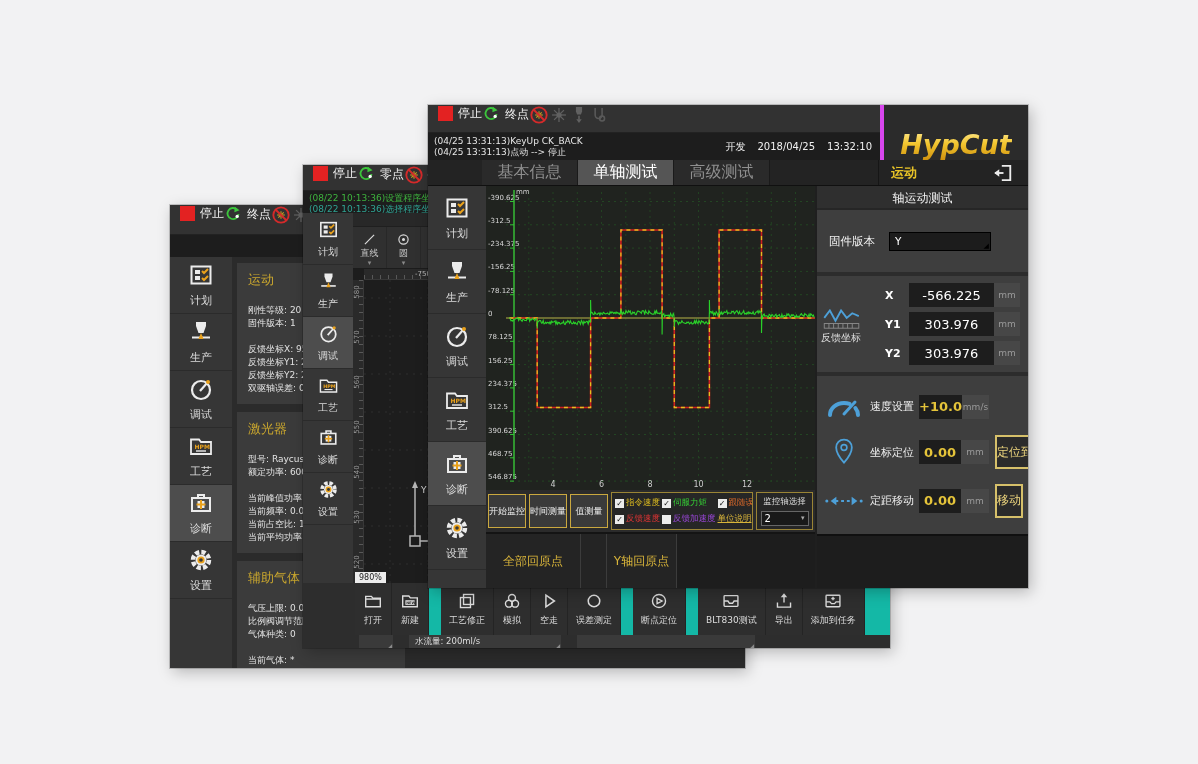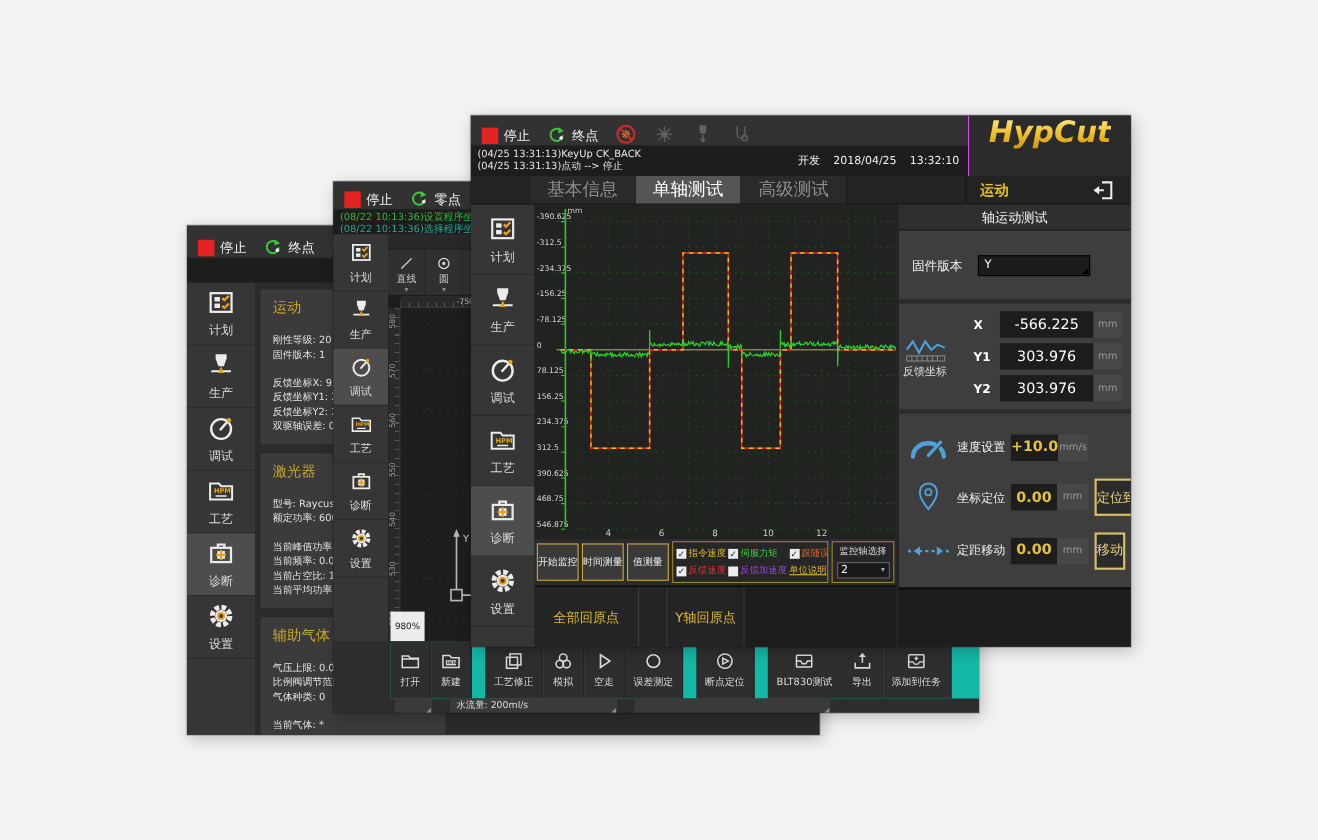--- a/index.html
+++ b/index.html
@@ -6,21 +6,21 @@
 html,body{width:1198px;height:764px;background:#f2f2f3;overflow:hidden;
   font-family:"DejaVu Sans","Liberation Sans",sans-serif}
 .stage{position:relative;width:1198px;height:764px;overflow:hidden}
 .win{position:absolute;overflow:hidden;background:#2d2d2d;color:#ddd;
   box-shadow:0 0 0 1px rgba(0,0,0,.18),3px 4px 14px rgba(0,0,0,.25)}
 .win-left{left:170px;top:205px;width:575px;height:463px;z-index:1}
 .win-mid{left:303px;top:165px;width:587px;height:483px;z-index:2}
 .win-front{left:428px;top:105px;width:600px;height:483px;z-index:3}
 
 
-.tbar{display:flex;align-items:flex-end;gap:15px;padding:0 10px;background:#323232;border-bottom:1px solid #222}
+.tbar{display:flex;align-items:flex-start;padding:0 10px;background:#323232;border-bottom:1px solid #222}
 .win-left .tbar{height:30px}
 .win-mid .tbar{height:26px}
 .win-front .tbar{height:28px}
 .tb-btn{display:flex;align-items:center;gap:5px;font-size:12px;color:#f0f0f0;white-space:nowrap}
 .stop-sq{width:15px;height:15px;background:#e32222;display:inline-block}
 .ic18{width:18px;height:18px;display:inline-block}
 .ic20{width:20px;height:20px;display:inline-block}
 [data-icon] svg,.sb-ic svg,.dt-ic svg,.bt-ic svg,.ctl-ic svg,.fb-icon svg,.exit-ic svg{width:100%;height:100%;display:block}
 .dim{opacity:.45}
 
@@ -67,32 +67,32 @@
 .ruler-top{position:absolute;left:11px;right:0;top:0;height:11px;background-color:#2a2a2a;
   background-image:repeating-linear-gradient(90deg,#585858 0 1px,transparent 1px 8px);
   background-size:100% 4px;background-position:bottom;background-repeat:no-repeat;border-bottom:1px solid #383838}
 .ruler-left{position:absolute;left:0;top:11px;bottom:0;width:11px;background-color:#2a2a2a;
   background-image:repeating-linear-gradient(180deg,#585858 0 1px,transparent 1px 8px);
   background-size:4px 100%;background-position:right;background-repeat:no-repeat;border-right:1px solid #383838}
 .rt-label{position:absolute;left:62px;top:1px;font-size:7px;color:#bbb;z-index:2}
 .vlab{position:absolute;left:-6px;width:20px;text-align:center;font-size:7px;color:#999;transform:rotate(-90deg)}
 #canvas-grid{position:absolute;left:11px;top:11px}
 .origin{position:absolute;left:32px;bottom:14px;width:110px;height:90px}
-.badge{position:absolute;left:2px;bottom:0;background:#ececec;color:#222;font-size:8px;padding:8px 4px;line-height:11px;z-index:3}
+.badge{position:absolute;left:2px;bottom:0;background:#ececec;color:#222;font-size:8px;padding:0 4px;line-height:11px;z-index:3}
 .bottomtools{height:52px;display:flex;align-items:stretch;background:#14b8a6;margin-left:52px}
 .bt-item{display:flex;flex-direction:column;align-items:center;justify-content:center;gap:3px;padding:0 8px;background:#2e2e2e;border-right:1px solid #242424;color:#ddd;font-size:9px;white-space:nowrap}
 .bt-item.gap{margin-left:12px}
 .bt-ic{width:20px;height:20px}
 .statusbar{height:13px;display:flex;gap:16px;margin-left:56px;align-items:stretch}
 .st-panel{background:#3a3a3a;font-size:8.5px;color:#ddd;display:flex;align-items:center;padding:0 6px;position:relative;white-space:nowrap}
 .st-grip{position:absolute;right:1px;bottom:-1px;font-size:6px;color:#8a8a8a}
 .st-p0{width:34px}.st-p1{width:152px}.st-p2{width:178px}
 
 
-.logo-block{position:absolute;top:0;right:0;width:148px;height:55px;background:#2b2b2b;border-left:1px solid #d946ef;display:flex;align-items:flex-start;justify-content:center;z-index:5}
+.logo-block{position:absolute;top:0;right:0;width:148px;height:55px;background:#2b2b2b;border-left:4px solid #d946ef;display:flex;align-items:flex-end;justify-content:center;z-index:5}
 .logo-text{font-style:italic;font-weight:bold;font-size:27px;letter-spacing:0;
   background:linear-gradient(180deg,#ffec9a 0%,#f2c52e 48%,#d0920f 100%);
   -webkit-background-clip:text;background-clip:text;color:#e8b61f;-webkit-text-fill-color:transparent}
 .tabbar{height:26px;background:#232323;display:flex;align-items:stretch;padding-left:54px;border-bottom:1px solid #101010}
 .tab{width:96px;display:flex;align-items:center;justify-content:center;font-size:16px;color:#8f8f8f;border-right:1px solid #1a1a1a;background:#2a2a2a}
 .tab.active{background:#555;color:#fff}
 .tab-fill{flex:1}
 .mode-box{width:150px;display:flex;align-items:center;justify-content:space-between;padding:0 12px;border-left:1px solid #161616}
 .mode-label{color:#e7c227;font-size:13px;font-weight:bold}
 .exit-ic{width:25px;height:22px}

